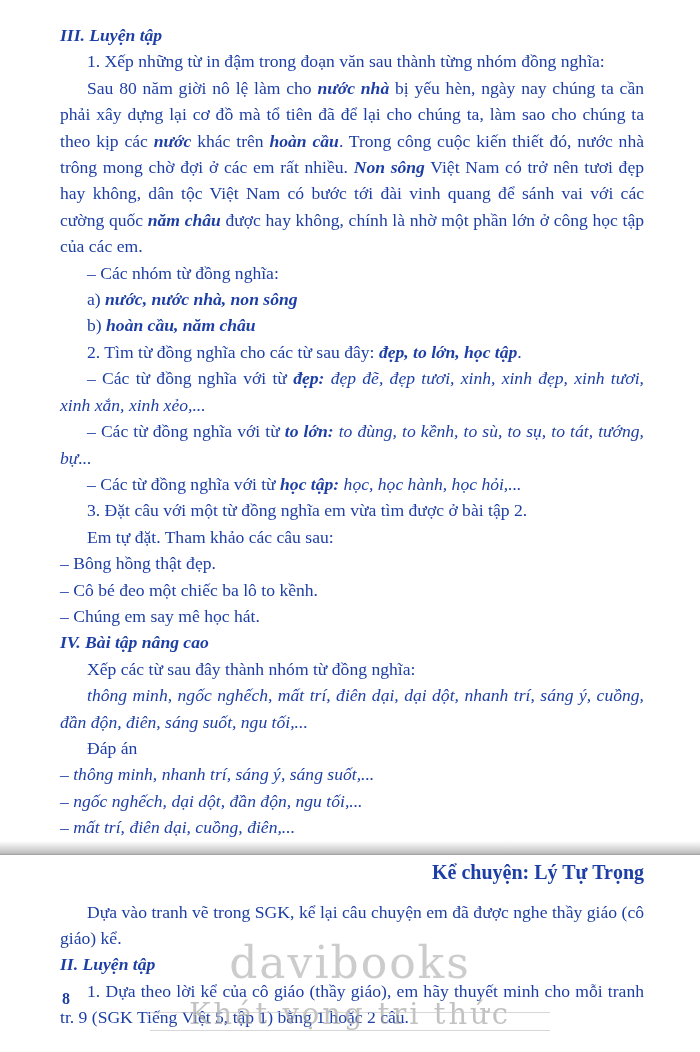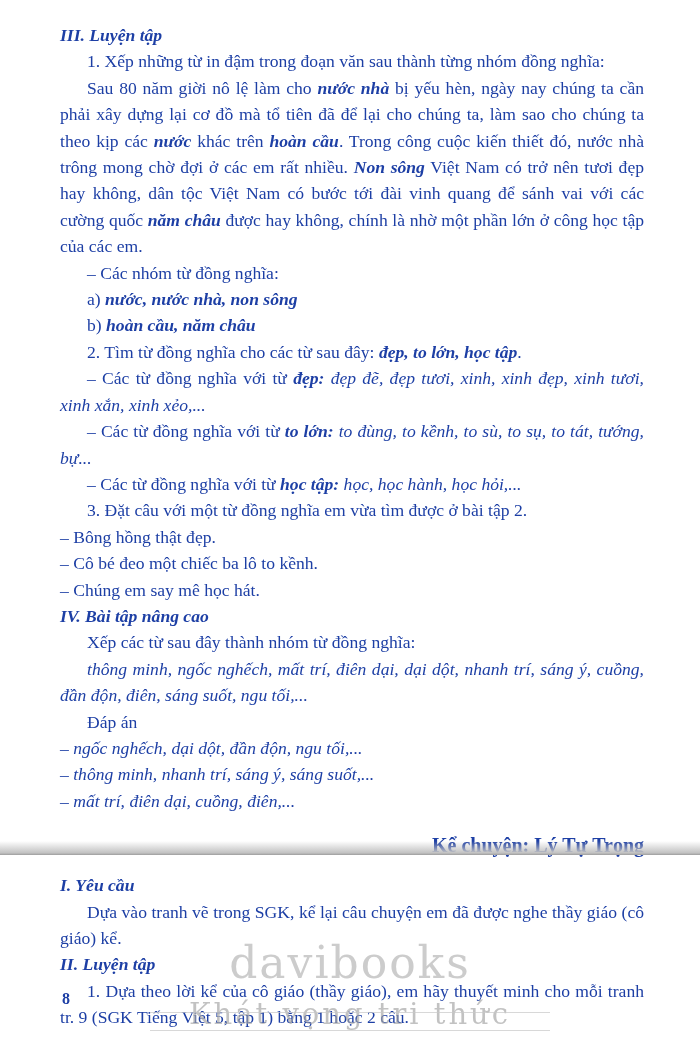--- a/index.html
+++ b/index.html
@@ -102,32 +102,32 @@
       <p class="blk  ind"><span>1. Xếp những từ in đậm trong đoạn văn sau thành từng nhóm đồng nghĩa:</span></p>
       <p class="blk  ind just"><span>Sau 80 năm giời nô lệ làm cho </span><span class="b i">nước nhà</span><span> bị yếu hèn, ngày nay chúng ta cần phải xây dựng lại cơ đồ mà tổ tiên đã để lại cho chúng ta, làm sao cho chúng ta theo kịp các </span><span class="b i">nước</span><span> khác trên </span><span class="b i">hoàn cầu</span><span>. Trong công cuộc kiến thiết đó, nước nhà trông mong chờ đợi ở các em rất nhiều. </span><span class="b i">Non sông</span><span> Việt Nam có trở nên tươi đẹp hay không, dân tộc Việt Nam có bước tới đài vinh quang để sánh vai với các cường quốc </span><span class="b i">năm châu</span><span> được hay không, chính là nhờ một phần lớn ở công học tập của các em.</span></p>
       <p class="blk  ind"><span>– Các nhóm từ đồng nghĩa:</span></p>
       <p class="blk  ind"><span>a) </span><span class="b i">nước, nước nhà, non sông</span></p>
       <p class="blk  ind"><span>b) </span><span class="b i">hoàn cầu, năm châu</span></p>
       <p class="blk  ind"><span>2. Tìm từ đồng nghĩa cho các từ sau đây: </span><span class="b i">đẹp, to lớn, học tập</span><span>.</span></p>
       <p class="blk  ind just"><span>– Các từ đồng nghĩa với từ </span><span class="b i">đẹp:</span><span class="i"> đẹp đẽ, đẹp tươi, xinh, xinh đẹp, xinh tươi, xinh xắn, xinh xẻo,...</span></p>
       <p class="blk  ind just"><span>– Các từ đồng nghĩa với từ </span><span class="b i">to lớn:</span><span class="i"> to đùng, to kềnh, to sù, to sụ, to tát, tướng, bự...</span></p>
       <p class="blk  ind"><span>– Các từ đồng nghĩa với từ </span><span class="b i">học tập:</span><span class="i"> học, học hành, học hỏi,...</span></p>
       <p class="blk  ind"><span>3. Đặt câu với một từ đồng nghĩa em vừa tìm được ở bài tập 2.</span></p>
+      <p class="blk  ind"><span>Em tự đặt. Tham khảo các câu sau:</span></p>
       <p class="blk"><span>– Bông hồng thật đẹp.</span></p>
       <p class="blk"><span>– Cô bé đeo một chiếc ba lô to kềnh.</span></p>
       <p class="blk"><span>– Chúng em say mê học hát.</span></p>
       <p class="blk k-h"><span>IV. Bài tập nâng cao</span></p>
       <p class="blk  ind"><span>Xếp các từ sau đây thành nhóm từ đồng nghĩa:</span></p>
       <p class="blk  ind just"><span class="i">thông minh, ngốc nghếch, mất trí, điên dại, dại dột, nhanh trí, sáng ý, cuồng, đần độn, điên, sáng suốt, ngu tối,...</span></p>
       <p class="blk  ind"><span>Đáp án</span></p>
+      <p class="blk"><span class="i">– thông minh, nhanh trí, sáng ý, sáng suốt,...</span></p>
       <p class="blk"><span class="i">– ngốc nghếch, dại dột, đần độn, ngu tối,...</span></p>
-      <p class="blk"><span class="i">– thông minh, nhanh trí, sáng ý, sáng suốt,...</span></p>
       <p class="blk"><span class="i">– mất trí, điên dại, cuồng, điên,...</span></p>
       <p class="blk k-t"><span>Kể chuyện: Lý Tự Trọng</span></p>
-      <p class="blk k-h"><span>I. Yêu cầu</span></p>
       <p class="blk  ind just"><span>Dựa vào tranh vẽ trong SGK, kể lại câu chuyện em đã được nghe thầy giáo (cô giáo) kể.</span></p>
       <p class="blk k-h"><span>II. Luyện tập</span></p>
       <p class="blk  ind just"><span>1. Dựa theo lời kể của cô giáo (thầy giáo), em hãy thuyết minh cho mỗi tranh tr. 9 (SGK Tiếng Việt 5, tập 1) bằng 1 hoặc 2 câu.</span></p>
     </div>
 
   <div class="watermark">
     <div class="wm-brand">davibooks</div>
     <div class="wm-slogan">Khát vọng tri thức</div>
   </div>
   <div class="wm-line l1"></div>

